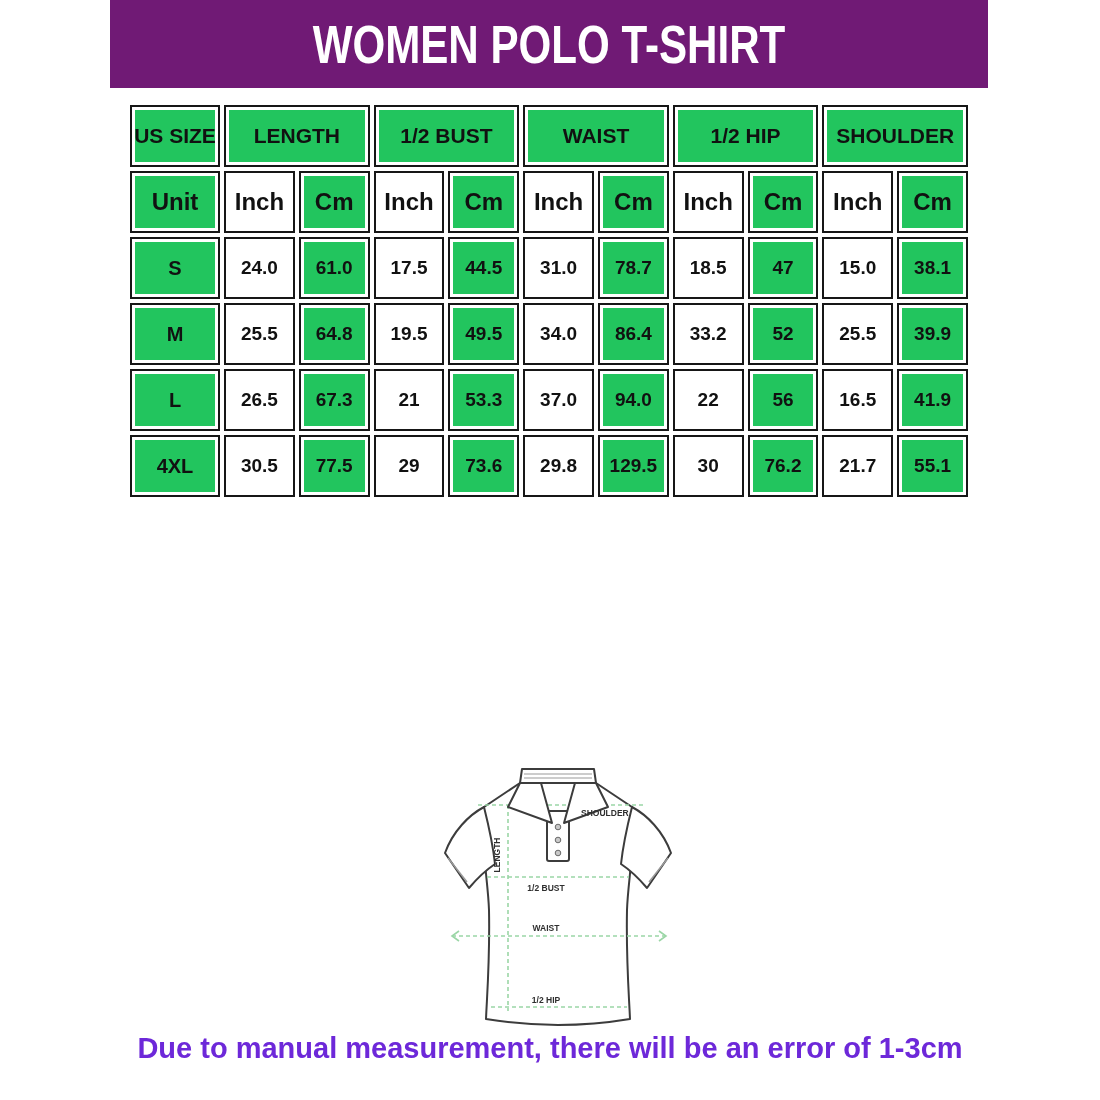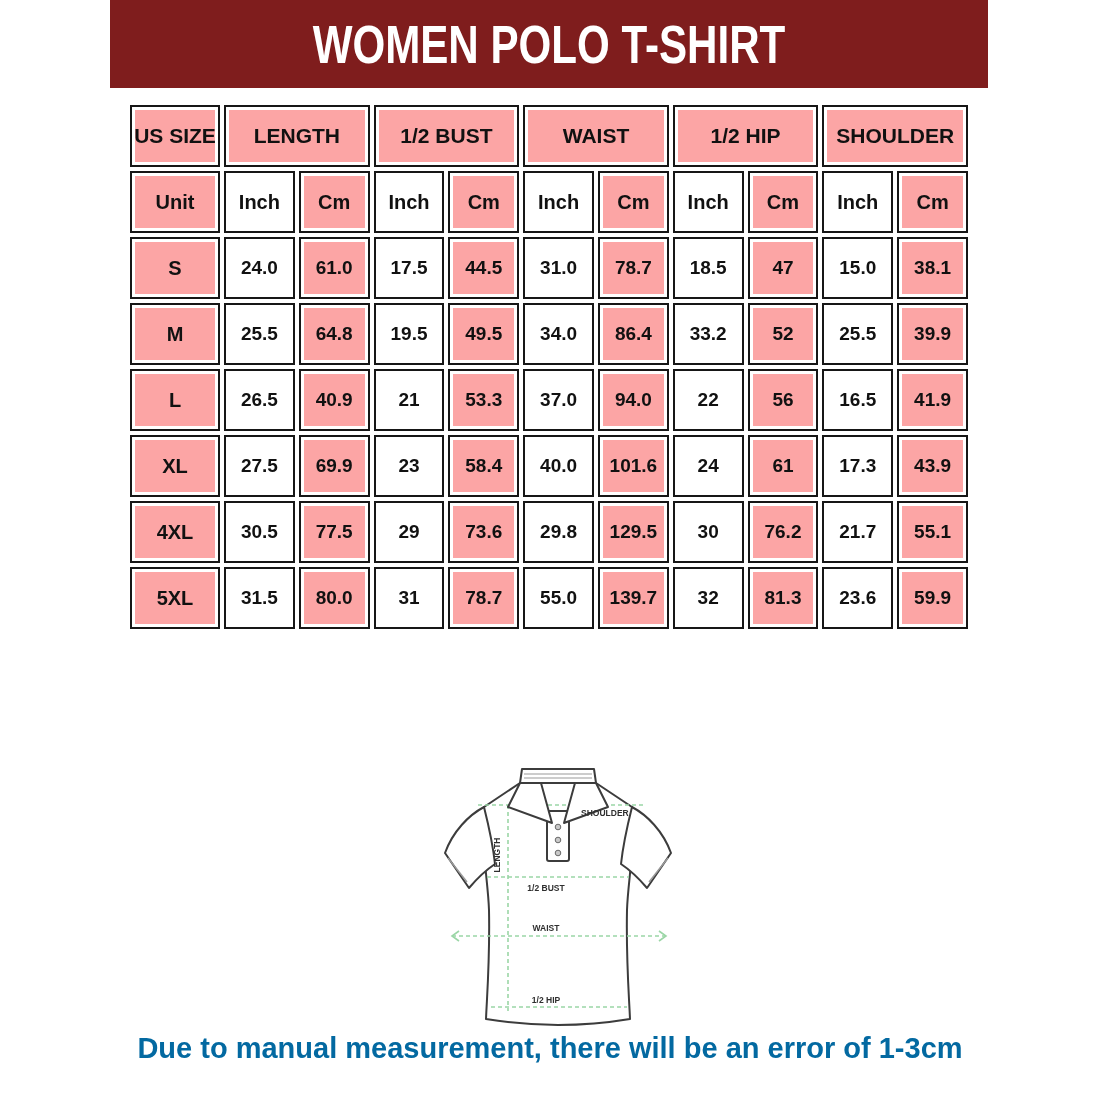--- a/index.html
+++ b/index.html
@@ -2,45 +2,45 @@
 <html><head>
 <meta charset="utf-8">
 <style>
   html,body{margin:0;padding:0;}
   body{
     width:1100px;height:1100px;position:relative;background:#ffffff;
     font-family:"Liberation Sans", sans-serif;overflow:hidden;
   }
   .banner{
     position:absolute;left:110px;top:0;width:878px;height:88px;
-    background:#7f1d1d;display:flex;align-items:center;justify-content:center;
+    background:#701a75;display:flex;align-items:center;justify-content:center;
   }
   .banner .title{
     color:#ffffff;font-weight:bold;font-size:54px;letter-spacing:0px;
     transform:scaleX(0.78);white-space:nowrap;
   }
   .table-wrap{position:absolute;left:126px;top:101px;}
   table.size-chart{
     border-collapse:separate;border-spacing:4px;table-layout:fixed;width:846px;
   }
   table.size-chart th, table.size-chart td{
     border:2px solid #161616;height:58px;text-align:center;vertical-align:middle;
     font-weight:bold;color:#111;background:#ffffff;padding:0;font-size:19px;
     overflow:hidden;white-space:nowrap;
   }
   table.size-chart .c-gray{
-    background:#fca5a5;box-shadow:inset 0 0 0 3px #ffffff;
+    background:#22c55e;box-shadow:inset 0 0 0 3px #ffffff;
   }
   table.size-chart th.group{font-size:21px;}
-  table.size-chart th.unit{font-size:20px;}
+  table.size-chart th.unit{font-size:24px;}
   table.size-chart th.size{font-size:20px;}
   .diagram{position:absolute;left:438px;top:755px;width:244px;height:290px;}
   .note{
     position:absolute;left:0;top:1032px;width:1100px;text-align:center;
-    color:#0369a1;font-weight:bold;font-size:29px;
+    color:#6d28d9;font-weight:bold;font-size:29px;
   }
 </style>
 </head>
 <body>
 
 <div class="banner">
   <div class="title">WOMEN POLO T-SHIRT</div>
 </div>
 
 <div class="table-wrap">
@@ -104,68 +104,42 @@
           <td>34.0</td>
           <td class="c-gray">86.4</td>
           <td>33.2</td>
           <td class="c-gray">52</td>
           <td>25.5</td>
           <td class="c-gray">39.9</td>
         </tr>
         <tr>
           <th class="size c-gray">L</th>
           <td>26.5</td>
-          <td class="c-gray">40.9</td>
+          <td class="c-gray">67.3</td>
           <td>21</td>
           <td class="c-gray">53.3</td>
           <td>37.0</td>
           <td class="c-gray">94.0</td>
           <td>22</td>
           <td class="c-gray">56</td>
           <td>16.5</td>
           <td class="c-gray">41.9</td>
-        </tr>
-        <tr>
-          <th class="size c-gray">XL</th>
-          <td>27.5</td>
-          <td class="c-gray">69.9</td>
-          <td>23</td>
-          <td class="c-gray">58.4</td>
-          <td>40.0</td>
-          <td class="c-gray">101.6</td>
-          <td>24</td>
-          <td class="c-gray">61</td>
-          <td>17.3</td>
-          <td class="c-gray">43.9</td>
         </tr>
         <tr>
           <th class="size c-gray">4XL</th>
           <td>30.5</td>
           <td class="c-gray">77.5</td>
           <td>29</td>
           <td class="c-gray">73.6</td>
           <td>29.8</td>
           <td class="c-gray">129.5</td>
           <td>30</td>
           <td class="c-gray">76.2</td>
           <td>21.7</td>
           <td class="c-gray">55.1</td>
-        </tr>
-        <tr>
-          <th class="size c-gray">5XL</th>
-          <td>31.5</td>
-          <td class="c-gray">80.0</td>
-          <td>31</td>
-          <td class="c-gray">78.7</td>
-          <td>55.0</td>
-          <td class="c-gray">139.7</td>
-          <td>32</td>
-          <td class="c-gray">81.3</td>
-          <td>23.6</td>
-          <td class="c-gray">59.9</td>
         </tr>
       </tbody>
   </table>
 </div>
 
 <div class="diagram">
   <svg width="244" height="290" viewBox="0 0 244 290" xmlns="http://www.w3.org/2000/svg">
 
     <path d="M46,52 L85,26 L155,26 L194,52 C197,95 190,125 189,155 C188,205 191,240 192,264 Q120,276 48,264 C49,240 52,205 51,155 C50,125 43,95 46,52 Z" fill="#ffffff" stroke="#3c3c3c" stroke-width="2" stroke-linejoin="round"></path>
 

